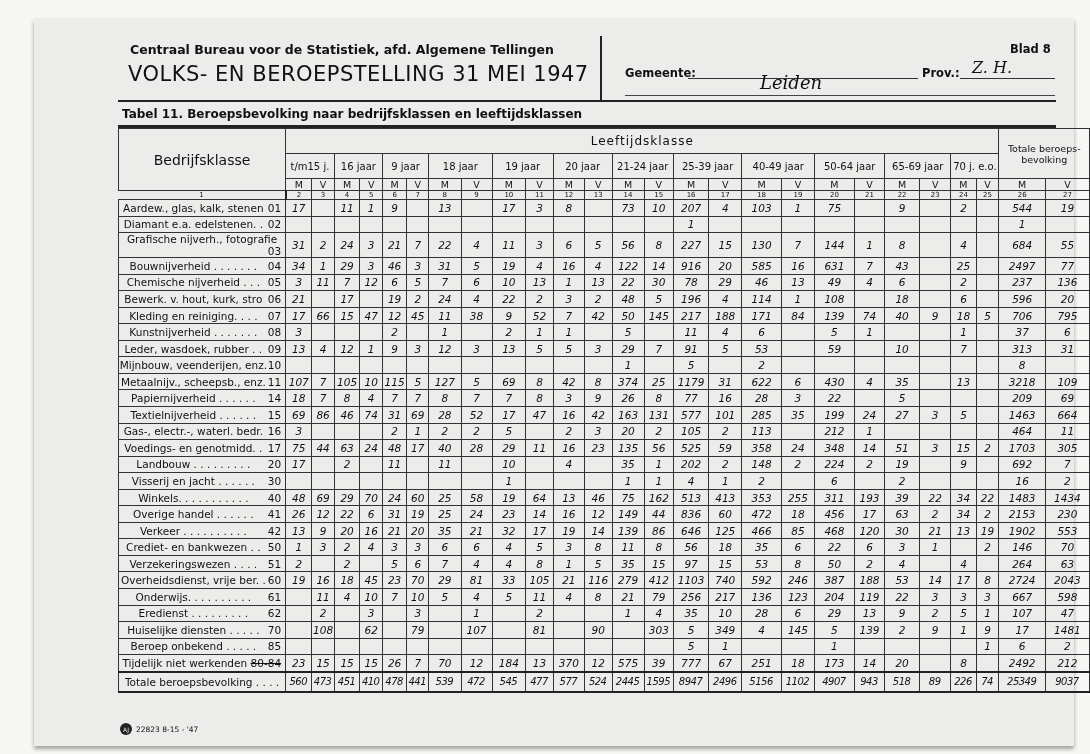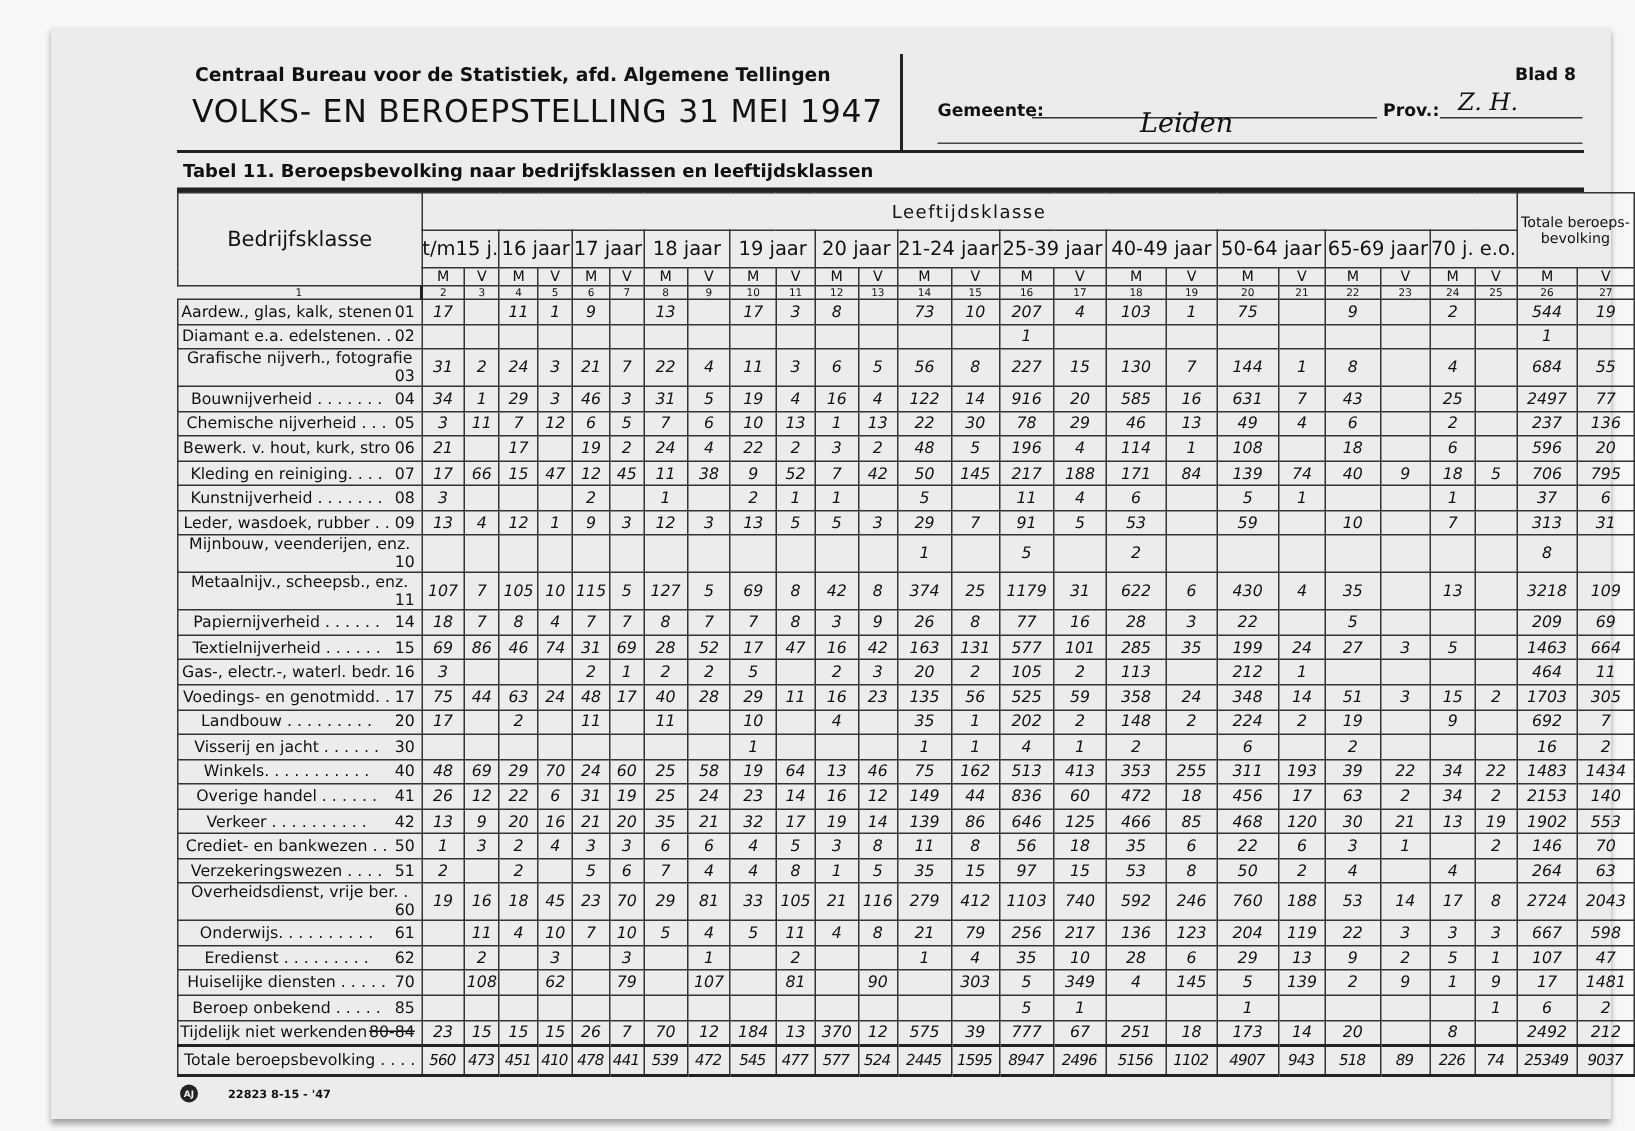--- a/index.html
+++ b/index.html
@@ -34,37 +34,37 @@
     position: absolute; left: 118px; top: 128px;
     border-collapse: collapse; table-layout: fixed;
     font-size: 9.5px;
   }
   table.grid td, table.grid th {
     border: 1px solid #333; padding: 0; text-align: center;
     overflow: hidden; white-space: nowrap; font-weight: normal;
   }
   th.rowhead { border-left: none; border-right: 2px solid #222; vertical-align: middle; font-size: 14px; }
   th.group { font-size: 12px; letter-spacing: 1px; height: 24px; }
-  th.age { font-size: 13px; height: 24px; margin-left: 28px; }
+  th.age { font-size: 10px; height: 24px; margin-left: 28px; }
   th.tot { border-left: 2px solid #222; font-size: 9.5px; }
   th.mv { font-size: 9.5px; height: 11px; }
   th.num { font-size: 7px; font-weight: bold; height: 8px; border-bottom: 2px solid #222; }
   td.label { text-align: left; padding-left: 7px; font-size: 10.5px; border-left: none; border-right: 2px solid #222; border-top: none; border-bottom: none; height: 15.55px; }
   td.label .code { float: right; padding-right: 4px; }
   td.v {
     text-align: right; padding-right: 3px;
     font-family: "DejaVu Sans", sans-serif; font-style: italic; font-size: 10.5px;
     border-top: none; border-bottom: 1px solid #555;
   }
   td.tcol { border-left: 2px solid #222; }
   tr.total td { border-top: 2px solid #222; border-bottom: 2px solid #222; height: 18px; }
   tr.total td.v { font-size: 10px; letter-spacing: -0.5px; padding-right: 1px; }
   tr.numrow th.rownum { border-right: 2px solid #222; border-left: none; }
   .strike { text-decoration: line-through; }
-  .footer { position: absolute; left: 120px; top: 723px; font-size: 7.5px; font-weight: bold; display: flex; align-items: center; gap: 20px; }
+  .footer { position: absolute; left: 120px; top: 723px; font-size: 7.5px; font-weight: normal; display: flex; align-items: center; gap: 4px; }
   .logo { width: 12px; height: 12px; border-radius: 50%; background: #222; color: #eee; font-size: 6px; display: inline-flex; align-items: center; justify-content: center; }
 </style>
 </head>
 <body>
 
 <div class="sheet"></div>
 
 <div class="org">Centraal Bureau voor de Statistiek, afd. Algemene Tellingen</div>
 <div class="title">VOLKS- EN BEROEPSTELLING 31 MEI 1947</div>
 <div class="vsep"></div>
@@ -112,21 +112,21 @@
     </colgroup>
   <thead>
     <tr>
       <th class="rowhead" rowspan="3">Bedrijfsklasse</th>
       <th class="group" colspan="24">Leeftijdsklasse</th>
       <th class="tot" colspan="2" rowspan="2" style="white-space:normal;">Totale beroeps-bevolking</th>
     </tr>
     <tr id="age-row">
         <th class="age" colspan="2">t/m15 j.</th>
         <th class="age" colspan="2">16 jaar</th>
-        <th class="age" colspan="2">17 jaar</th>
+        <th class="age" colspan="2">9 jaar</th>
         <th class="age" colspan="2">18 jaar</th>
         <th class="age" colspan="2">19 jaar</th>
         <th class="age" colspan="2">20 jaar</th>
         <th class="age" colspan="2">21-24 jaar</th>
         <th class="age" colspan="2">25-39 jaar</th>
         <th class="age" colspan="2">40-49 jaar</th>
         <th class="age" colspan="2">50-64 jaar</th>
         <th class="age" colspan="2">65-69 jaar</th>
         <th class="age" colspan="2">70 j. e.o.</th>
       </tr>
@@ -731,21 +731,21 @@
         <td class="v">60</td>
         <td class="v">472</td>
         <td class="v">18</td>
         <td class="v">456</td>
         <td class="v">17</td>
         <td class="v">63</td>
         <td class="v">2</td>
         <td class="v">34</td>
         <td class="v">2</td>
         <td class="v tcol">2153</td>
-        <td class="v">140</td>
+        <td class="v">230</td>
       </tr>
       <tr>
         <td class="label"><span>Verkeer . . . . . . . . . .</span><span class="code">42</span></td>
         <td class="v">13</td>
         <td class="v">9</td>
         <td class="v">20</td>
         <td class="v">16</td>
         <td class="v">21</td>
         <td class="v">20</td>
         <td class="v">35</td>
@@ -840,21 +840,21 @@
         <td class="v">33</td>
         <td class="v">105</td>
         <td class="v">21</td>
         <td class="v">116</td>
         <td class="v">279</td>
         <td class="v">412</td>
         <td class="v">1103</td>
         <td class="v">740</td>
         <td class="v">592</td>
         <td class="v">246</td>
-        <td class="v">760</td>
+        <td class="v">387</td>
         <td class="v">188</td>
         <td class="v">53</td>
         <td class="v">14</td>
         <td class="v">17</td>
         <td class="v">8</td>
         <td class="v tcol">2724</td>
         <td class="v">2043</td>
       </tr>
       <tr>
         <td class="label"><span>Onderwijs. . . . . . . . . .</span><span class="code">61</span></td>

